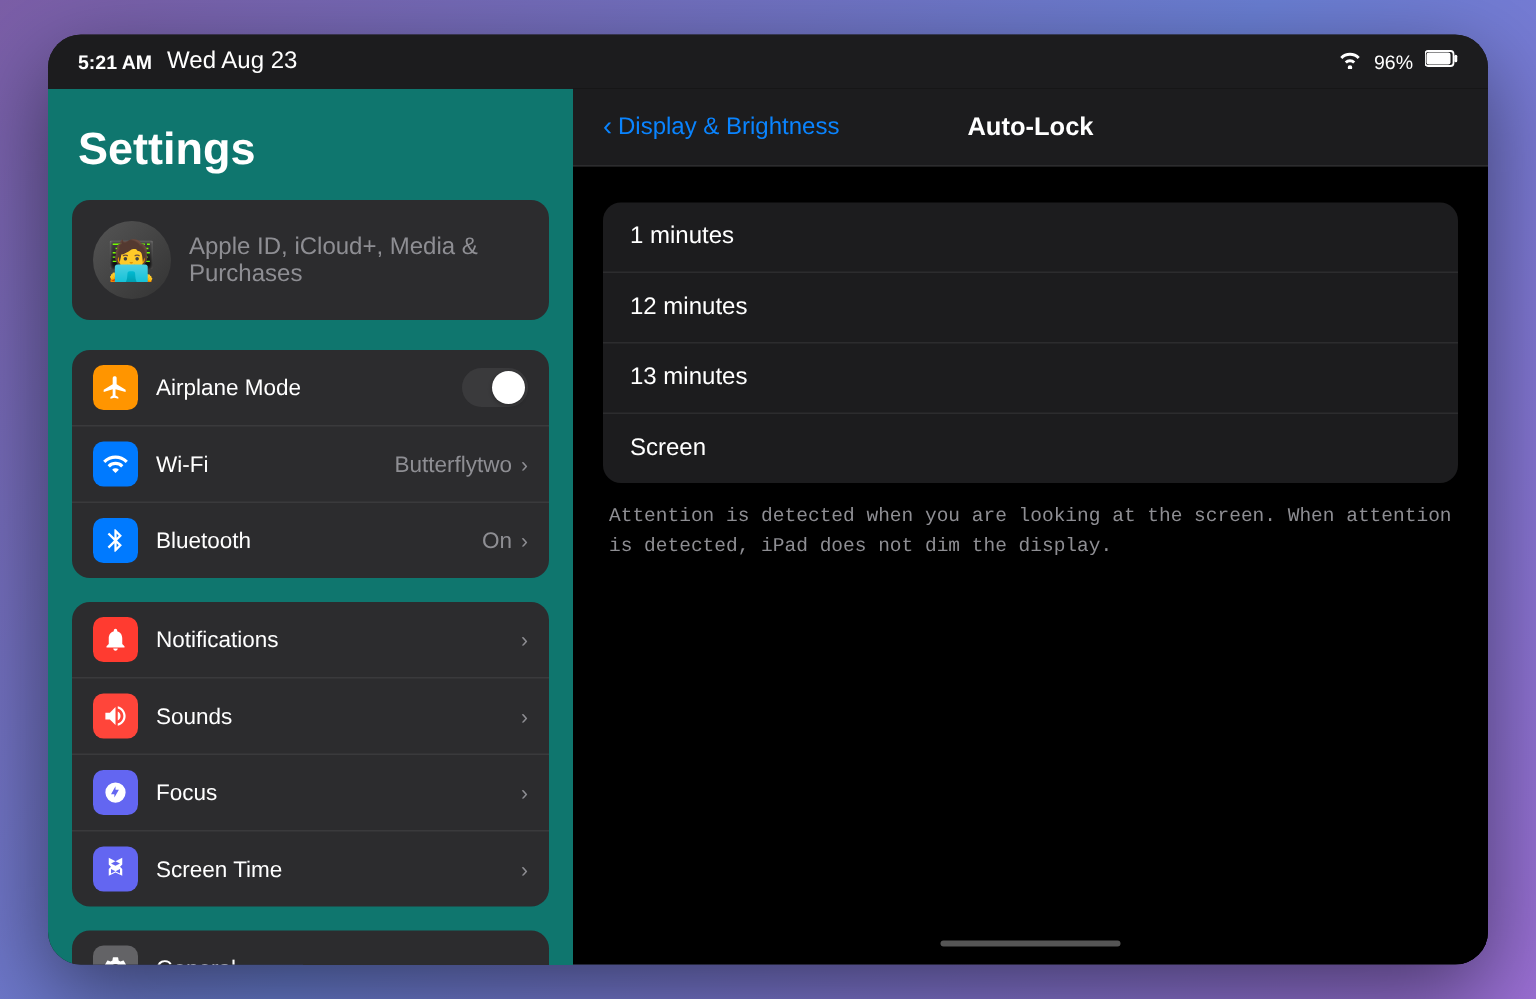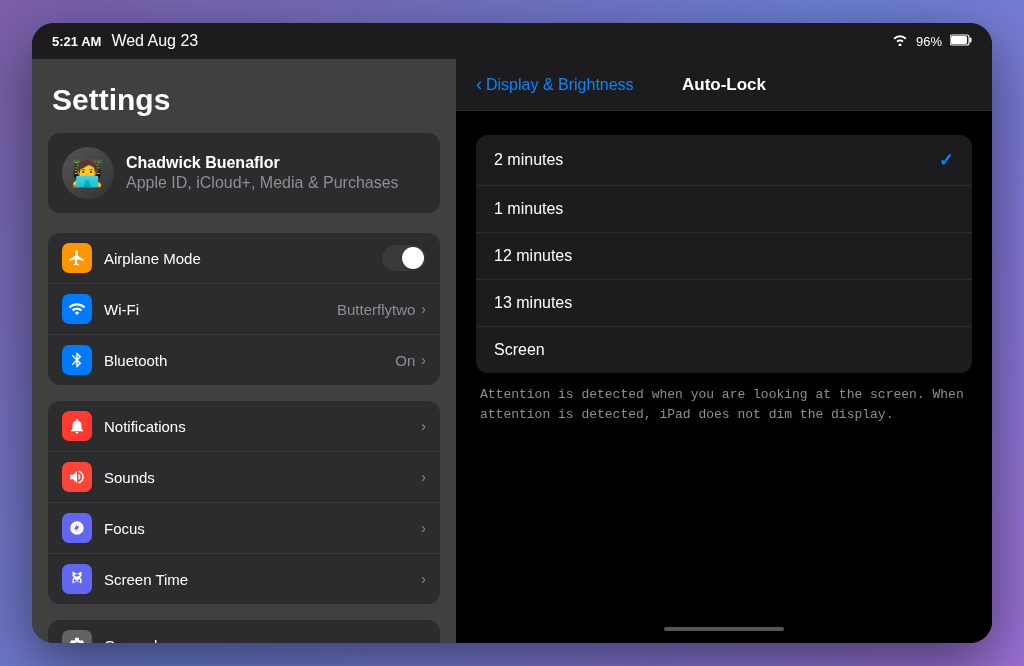--- a/index.html
+++ b/index.html
@@ -54,22 +54,22 @@
       font-weight: 500;
     }
     
     .main-content {
       display: flex;
       flex: 1;
       overflow: hidden;
     }
     
     .sidebar {
-      width: 424px;
-      background: #404040;
+      width: 350px;
+      background: #0f766e;
       flex-shrink: 0;
       overflow-y: auto;
       padding: 16px 0;
     }
     .sidebar-title {
       font-size: 30px;
       font-weight: 700;
       color: #fff;
       padding: 8px 20px 16px;
     }
@@ -299,21 +299,20 @@
   <div class="main-content">
 
     <div class="sidebar">
       <div class="sidebar-title">Settings</div>
 
       <div class="profile-card">
         <div class="avatar">
           <span class="avatar-emoji">🧑‍💻</span>
         </div>
         <div class="profile-info">
-          <div class="profile-name">Chadwick Buenaflor</div>
           <div class="profile-sub">Apple ID, iCloud+, Media &amp; Purchases</div>
         </div>
       </div>
 
       <div class="settings-group">
 
         <div class="settings-row">
           <div class="settings-row-icon icon-orange">
             <svg class="svg-icon" viewBox="0 0 24 24" fill="white">
               <path d="M21 16v-2l-8-5V3.5A1.5 1.5 0 0011 2a1.5 1.5 0 00-1.5 1.5V9l-8 5v2l8-2.5V19l-2 1.5V22l3.5-1 3.5 1v-1.5L12 19v-5.5l9 2.5z"></path>
@@ -413,24 +412,20 @@
           <span class="nav-back-chevron">‹</span>
           <span>Display &amp; Brightness</span>
         </div>
         <span class="nav-title">Auto-Lock</span>
       </div>
 
       <div class="panel-content">
 
         <div class="options-group">
 
-          <div class="option-row">
-            <span class="option-label">2 minutes</span>
-            <span class="option-check">✓</span>
-          </div>
 
           <div class="option-row">
             <span class="option-label">1 minutes</span>
           </div>
 
           <div class="option-row">
             <span class="option-label">12 minutes</span>
           </div>
 
           <div class="option-row">

